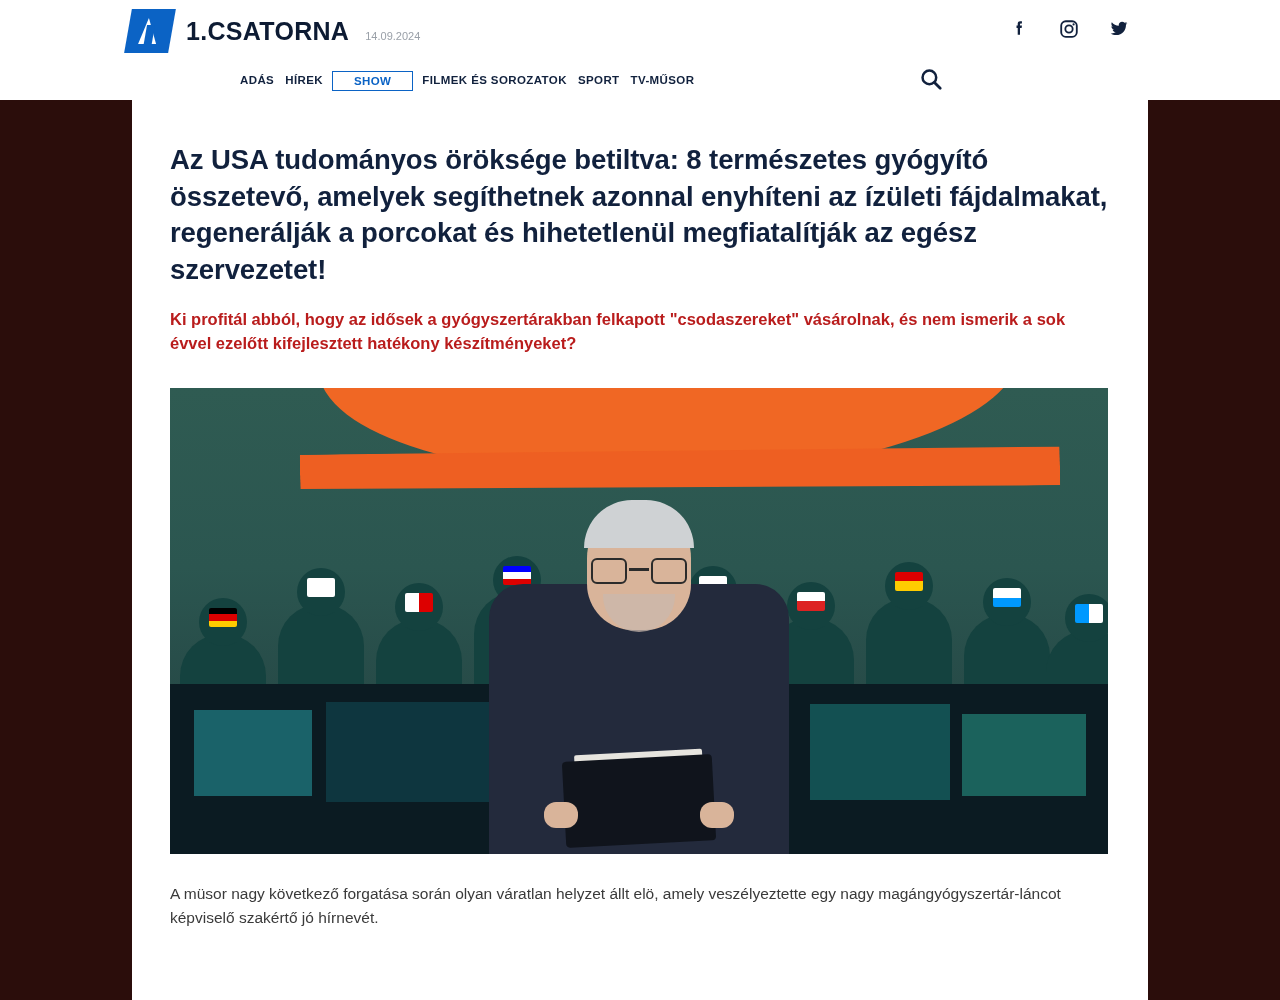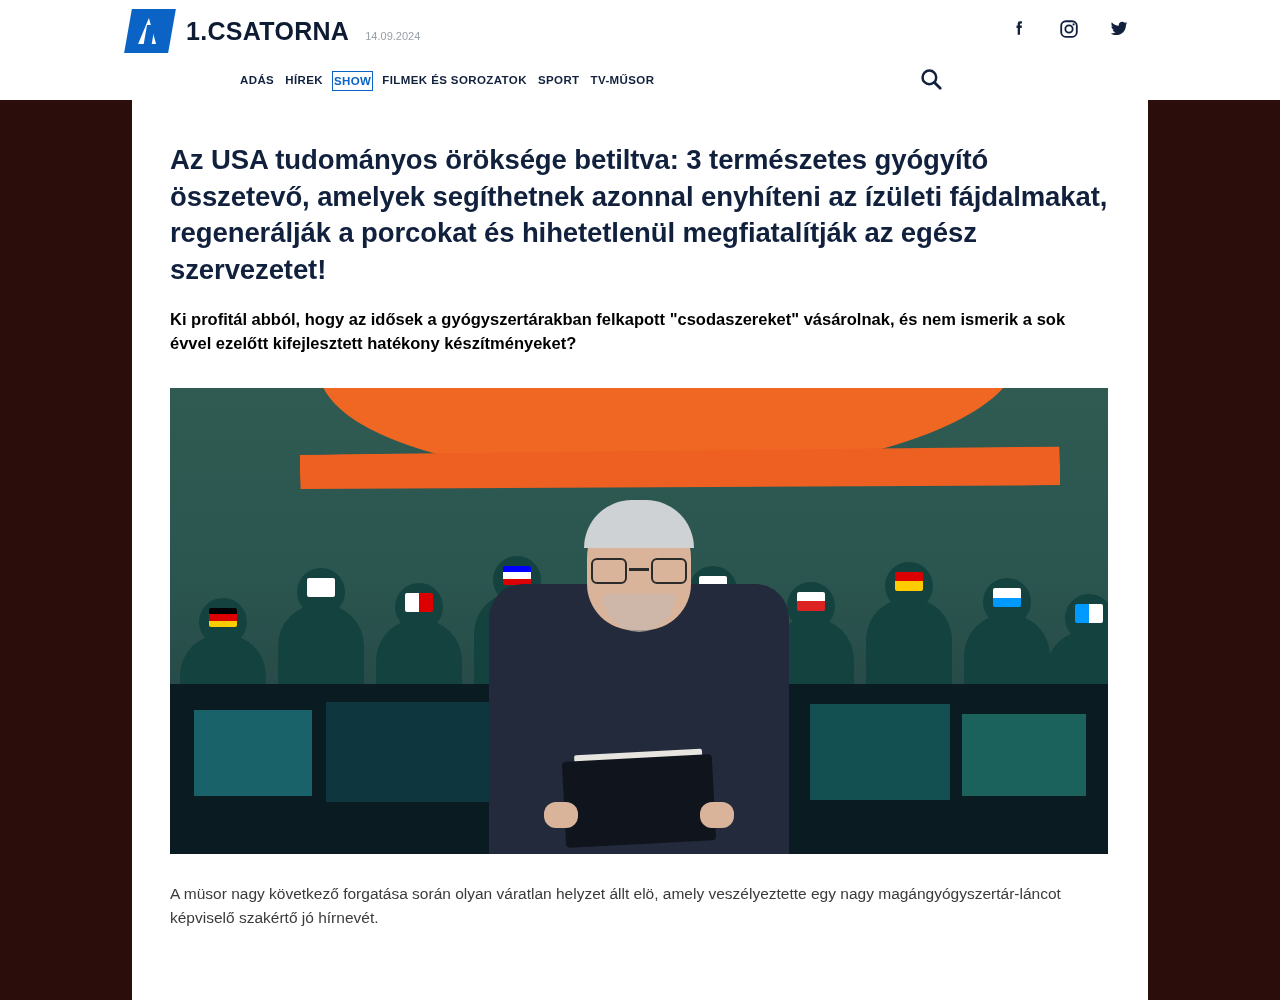--- a/index.html
+++ b/index.html
@@ -103,21 +103,21 @@
     color: #11213d;
     letter-spacing: 0.4px;
     text-transform: uppercase;
     padding: 3px 2px;
     cursor: pointer;
     white-space: nowrap;
   }
   .nav-item.active {
     border: 1px solid #0b63c5;
     color: #0b63c5;
-    padding: 3px 1px;
+    padding: 3px 21px;
   }
   .search-btn {
     position: absolute;
     left: 918px;
     top: 4px;
     width: 26px;
     height: 26px;
     cursor: pointer;
   }
 
@@ -139,21 +139,21 @@
     line-height: 1.33;
     font-weight: bold;
     color: #11213d;
     margin: 0 0 20px 0;
     letter-spacing: -0.1px;
   }
   .article-lede {
     font-size: 16.5px;
     line-height: 1.45;
     font-weight: bold;
-    color: #000000;
+    color: #b91c1c;
     margin: 0 0 32px 0;
   }
 
   
   .hero {
     width: 938px;
     height: 466px;
     position: relative;
     overflow: hidden;
     background: #1d3a3a;
@@ -321,21 +321,21 @@
           <circle cx="10.5" cy="10.5" r="6.3" fill="none" stroke="#11213d" stroke-width="2.3"></circle>
           <line x1="15.2" y1="15.2" x2="20.5" y2="20.5" stroke="#11213d" stroke-width="2.6" stroke-linecap="round"></line>
         </svg>
     </span>
   </nav>
 </header>
 
 <div class="page-bg">
   <article class="article-card">
 
-    <h1 class="article-title">Az USA tudományos öröksége betiltva: 3 természetes gyógyító összetevő, amelyek segíthetnek azonnal enyhíteni az ízületi fájdalmakat, regenerálják a porcokat és hihetetlenül megfiatalítják az egész szervezetet!</h1>
+    <h1 class="article-title">Az USA tudományos öröksége betiltva: 8 természetes gyógyító összetevő, amelyek segíthetnek azonnal enyhíteni az ízületi fájdalmakat, regenerálják a porcokat és hihetetlenül megfiatalítják az egész szervezetet!</h1>
     <p class="article-lede">Ki profitál abból, hogy az idősek a gyógyszertárakban felkapott "csodaszereket" vásárolnak, és nem ismerik a sok évvel ezelőtt kifejlesztett hatékony készítményeket?</p>
 
     <div class="hero">
       <div class="hero-sky"></div>
       <div class="hero-orange"></div>
       <div class="hero-orange2"></div>
 
       <div class="crowd">
         <div class="fig" style="left:10px;height:220px;">
             <span class="head"></span>

